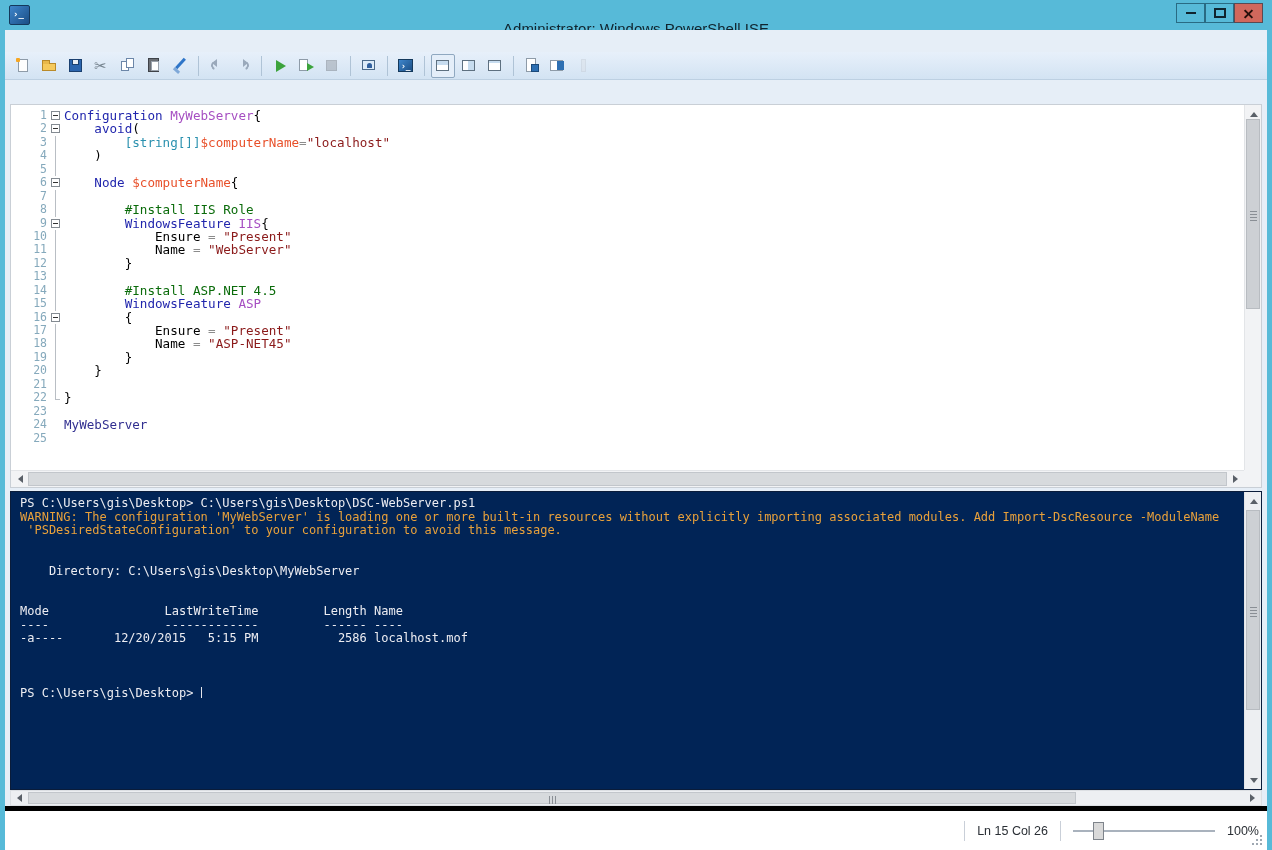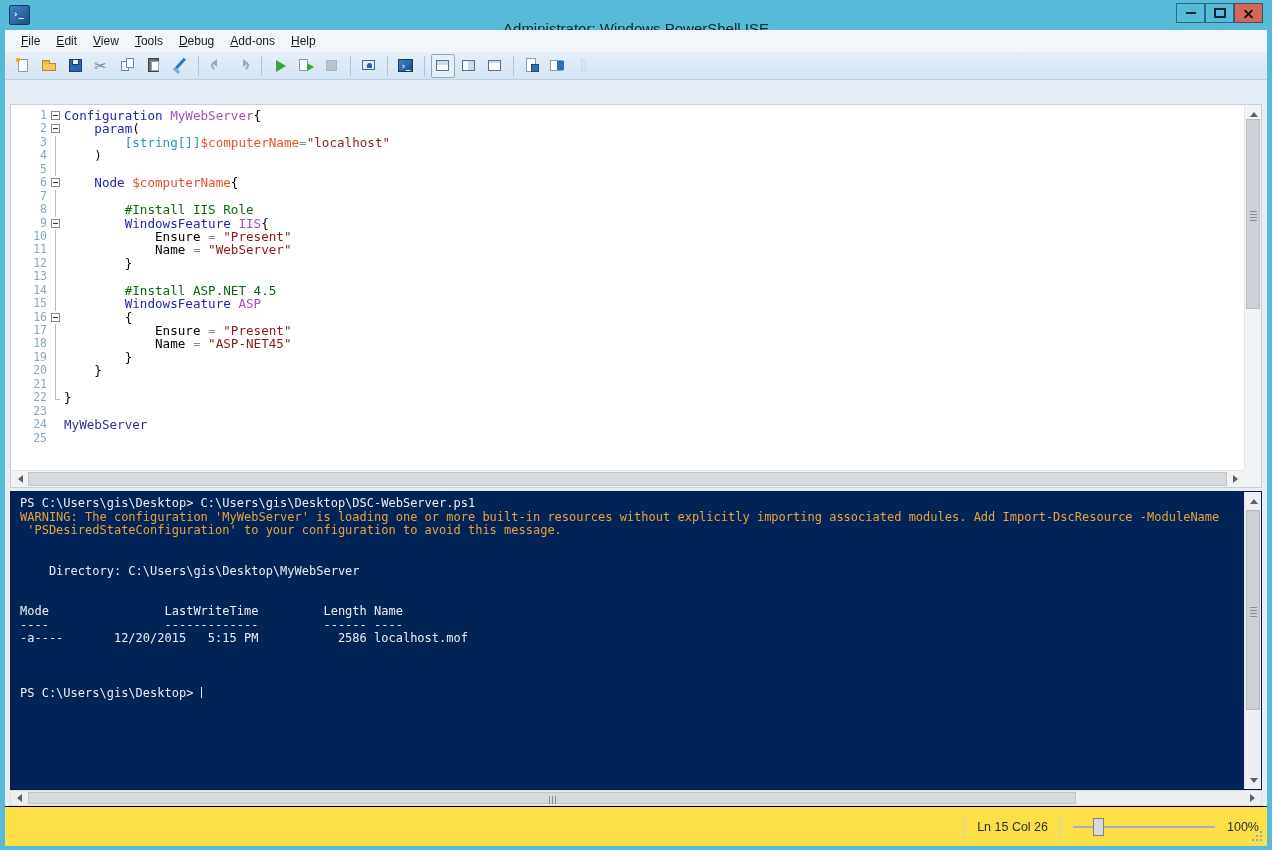--- a/index.html
+++ b/index.html
@@ -115,21 +115,21 @@
   #consoletext{position:absolute;left:0;top:0;right:17px;bottom:0;overflow:hidden;padding:5px 0 0 9px;}
   .con-line{font:12px/13.55px "DejaVu Sans Mono",monospace;white-space:pre;color:var(--confg);min-height:13.55px;}
   .con-line.warn{color:var(--warn);}
   .caret{display:inline-block;width:1.5px;height:11px;background:#E4E4EA;vertical-align:-1px;}
   #consolewrap .vscroll{background:#EDEFF2;}
   
   #conhscroll{position:absolute;left:5px;right:5px;top:760px;height:16px;background:#EDEFF2;border:1px solid #DCDFE3;box-sizing:border-box;}
   #conhscroll .sb-btn{height:14px;width:16px;}
   #conhscroll .hthumb{height:12px;}
   
-  #statusbar{position:absolute;left:0;right:0;top:776px;height:39px;background:#fde047;border-top:1px solid #000000;}
+  #statusbar{position:absolute;left:0;right:0;top:776px;height:39px;background:#ffffff;border-top:5px solid #000000;}
   #status-right{position:absolute;right:8px;top:0;height:100%;display:flex;align-items:center;gap:12px;font-size:12.5px;color:#2A2F35;}
   .ssep{width:1px;height:20px;background:#C9CFD8;}
   #zoom-slider{position:relative;width:142px;height:20px;}
   #zoom-slider .track{position:absolute;left:0;right:0;top:9px;height:2px;background:#A9B2BD;}
   #zoom-slider .handle{position:absolute;left:20px;top:1px;width:11px;height:18px;background:#D9D9D9;border:1px solid #7E848B;box-sizing:border-box;}
   #resize-grip{position:absolute;right:5px;bottom:5px;width:2px;height:2px;background:#9FA8B2;box-shadow:-4px 0 #9FA8B2,-8px 0 #9FA8B2,0 -4px #9FA8B2,-4px -4px #9FA8B2,0 -8px #9FA8B2;}
 </style>
 </head>
 <body>
 
@@ -142,29 +142,20 @@
   <div class="wbtn wbtn-max">
       <span class="glyph-max"></span>
     </div>
   <div class="wbtn wbtn-close">
       <span class="xbars"></span>
     </div>
 </div>
 
 <div id="content">
 
-  <div id="menubar">
-      <span class="menu-item"><u>F</u>ile</span>
-      <span class="menu-item"><u>E</u>dit</span>
-      <span class="menu-item"><u>V</u>iew</span>
-      <span class="menu-item"><u>T</u>ools</span>
-      <span class="menu-item"><u>D</u>ebug</span>
-      <span class="menu-item"><u>A</u>dd-ons</span>
-      <span class="menu-item"><u>H</u>elp</span>
-    </div>
 
   <div id="toolbar">
       <span class="tbtn">
         <span class="ticon ti-new-script"></span>
       </span>
       <span class="tbtn">
         <span class="ticon ti-open-script"></span>
       </span>
       <span class="tbtn">
         <span class="ticon ti-save"></span>
@@ -225,21 +216,21 @@
       </span>
       <span class="tbtn disabled">
         <span class="ticon ti-overflow"></span>
       </span>
     </div>
 
 
   <div id="editorwrap">
     <div id="codearea">
         <div class="code-row"><span class="ln">1</span><span class="fold fold-box"><span class="fbox"></span></span><span class="codetext"><span class="c-kw">Configuration </span><span class="c-ident">MyWebServer</span><span class="c-def">{</span></span></div>
-        <div class="code-row"><span class="ln">2</span><span class="fold fold-box"><span class="fbox"></span></span><span class="codetext"><span class="c-def">    </span><span class="c-kw">param</span><span class="c-def">(</span></span></div>
+        <div class="code-row"><span class="ln">2</span><span class="fold fold-box"><span class="fbox"></span></span><span class="codetext"><span class="c-def">    </span><span class="c-kw">avoid</span><span class="c-def">(</span></span></div>
         <div class="code-row"><span class="ln">3</span><span class="fold fold-line"></span><span class="codetext"><span class="c-def">        </span><span class="c-type">[string[]]</span><span class="c-var">$computerName</span><span class="c-op">=</span><span class="c-str">"localhost"</span></span></div>
         <div class="code-row"><span class="ln">4</span><span class="fold fold-line"></span><span class="codetext"><span class="c-def">    )</span></span></div>
         <div class="code-row"><span class="ln">5</span><span class="fold fold-line"></span><span class="codetext"></span></div>
         <div class="code-row"><span class="ln">6</span><span class="fold fold-box"><span class="fbox"></span></span><span class="codetext"><span class="c-def">    </span><span class="c-kw">Node </span><span class="c-var">$computerName</span><span class="c-def">{</span></span></div>
         <div class="code-row"><span class="ln">7</span><span class="fold fold-line"></span><span class="codetext"></span></div>
         <div class="code-row"><span class="ln">8</span><span class="fold fold-line"></span><span class="codetext"><span class="c-def">        </span><span class="c-com">#Install IIS Role</span></span></div>
         <div class="code-row"><span class="ln">9</span><span class="fold fold-box"><span class="fbox"></span></span><span class="codetext"><span class="c-def">        </span><span class="c-kw">WindowsFeature </span><span class="c-ident">IIS</span><span class="c-def">{</span></span></div>
         <div class="code-row"><span class="ln">10</span><span class="fold fold-line"></span><span class="codetext"><span class="c-def">            Ensure </span><span class="c-op">= </span><span class="c-str">"Present"</span></span></div>
         <div class="code-row"><span class="ln">11</span><span class="fold fold-line"></span><span class="codetext"><span class="c-def">            Name </span><span class="c-op">= </span><span class="c-str">"WebServer"</span></span></div>
         <div class="code-row"><span class="ln">12</span><span class="fold fold-line"></span><span class="codetext"><span class="c-def">        }</span></span></div>

